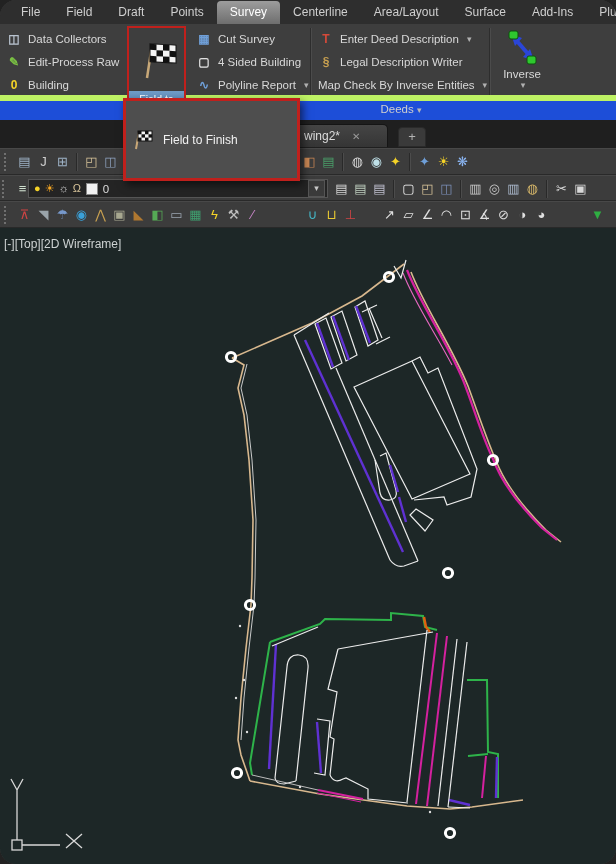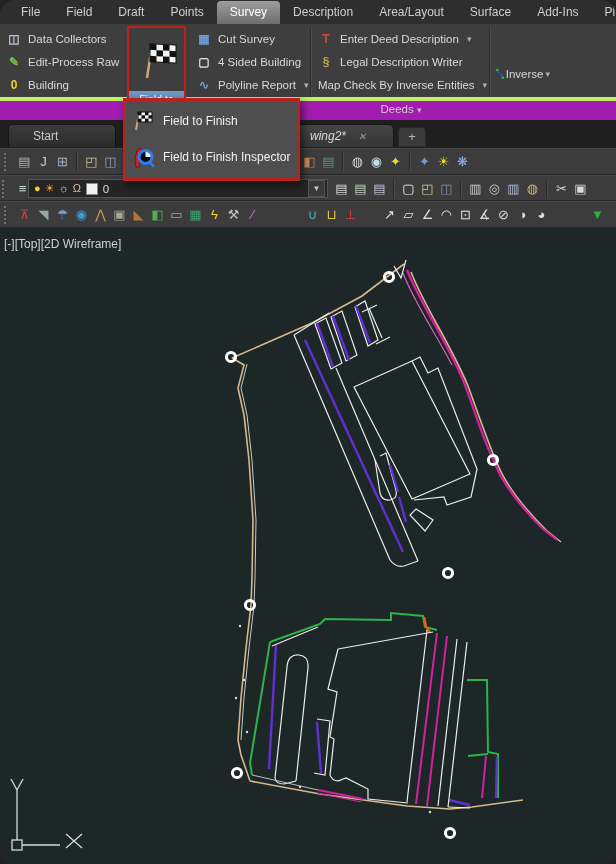--- a/index.html
+++ b/index.html
@@ -5,54 +5,54 @@
   html,body{margin:0;padding:0;background:#222;}
   #app{position:relative;width:616px;height:864px;overflow:hidden;
        font-family:"Liberation Sans",sans-serif;background:#3d3d3d;border-radius:16px;}
   
   .menubar{position:absolute;top:0;left:0;right:0;height:24px;background:#2e2e2e;
            border-bottom:1px solid #1c1c1c;display:flex;align-items:flex-end;padding-left:8px;}
   .menu-item{color:#cfcfcf;font-size:12px;padding:4px 13px 5px;white-space:nowrap;cursor:default;}
   .menu-item.active{background:linear-gradient(#9d9d9d,#6e6e6e);color:#fff;border-radius:4px 4px 0 0;}
   
   .ribbon{position:absolute;top:24px;left:0;right:0;height:96px;background:#3e3e3e;}
-  .panel-label-row{position:absolute;left:0;right:0;bottom:0;height:19px;background:#a21caf;border-top:4px solid #bef264;}
+  .panel-label-row{position:absolute;left:0;right:0;bottom:0;height:19px;background:#1d4ed8;border-top:6px solid #bef264;}
   .panel-label{position:absolute;left:316px;width:170px;top:2px;text-align:center;color:#cfcfcf;font-size:11.5px;}
   .panel-label .arr{font-size:9px;color:#b8b8b8;}
   .rstack{position:absolute;top:5px;display:flex;flex-direction:column;gap:3px;}
   .rbtn{display:flex;align-items:center;gap:6px;color:#d8d8d8;font-size:11.5px;height:20px;white-space:nowrap;cursor:default;}
   .ricon{width:16px;height:16px;display:flex;align-items:center;justify-content:center;
          font-size:12px;font-weight:bold;border-radius:2px;flex:0 0 16px;}
   .rarrow{color:#b0b0b0;font-size:9px;margin-left:2px;}
   .vsep{position:absolute;top:4px;bottom:21px;width:0;border-left:1px solid #2d2d2d;border-right:1px solid #4b4b4b;}
   
   .ftf-btn{position:absolute;left:127px;top:2px;width:59px;height:96px;border:2.5px solid #c0201c;
            background:#3e3e3e;box-sizing:border-box;display:flex;flex-direction:column;z-index:11;}
   .ftf-icon{flex:1;display:flex;align-items:center;justify-content:center;}
   .ftf-label{background:linear-gradient(#6f9cc8,#41719e);color:#fff;font-size:10.5px;line-height:12px;
              text-align:center;padding:2px 1px 3px;position:relative;}
   .ftf-label .rarrow{position:absolute;right:2px;bottom:2px;color:#e8e8e8;}
   
-  .inverse-btn{position:absolute;left:494px;top:4px;width:56px;height:92px;display:flex;flex-direction:row;
+  .inverse-btn{position:absolute;left:494px;top:4px;width:56px;height:92px;display:flex;flex-direction:column;
                align-items:center;color:#d8d8d8;font-size:11.5px;cursor:default;}
   .inverse-btn .rarrow{font-size:9px;}
   .right-col{position:absolute;left:556px;top:8px;width:60px;color:#cfcfcf;font-size:11px;overflow:hidden;}
   .right-col div{height:25px;line-height:25px;white-space:nowrap;}
   .bb-glyphs{font-size:10px;letter-spacing:1px;color:#c8c8c8;}
   
   .dropdown{position:absolute;left:123px;top:98px;width:177px;height:83px;background:#4e4e4e;
             border:3px solid #c0201c;box-sizing:border-box;z-index:20;box-shadow:3px 4px 8px rgba(0,0,0,.55);
             display:flex;flex-direction:column;justify-content:space-around;padding:2px 0;}
   .dd-item{display:flex;align-items:center;gap:7px;padding:2px 4px;color:#f1f1f1;font-size:12px;cursor:default;}
   
   .tabbar{position:absolute;top:120px;left:0;right:0;height:28px;background:#1f1f1f;}
   .tab{position:absolute;top:4px;height:23px;border:1px solid #151515;border-bottom:none;border-radius:5px 5px 0 0;
        display:flex;align-items:center;font-size:12px;color:#c8c8c8;box-sizing:border-box;}
   .tab-start{left:8px;width:108px;background:linear-gradient(#3c3c3c,#2b2b2b);padding-left:24px;}
-  .tab-drawing{left:282px;width:112px;background:linear-gradient(#454545,#353535);padding-left:27px;color:#dcdcdc;font-style:italic;}
+  .tab-drawing{left:276px;width:112px;background:linear-gradient(#454545,#353535);padding-left:27px;color:#dcdcdc;}
   .tab-close{margin-left:12px;color:#9a9a9a;font-size:10px;}
   .tab-plus{position:absolute;left:398px;top:7px;width:26px;height:18px;background:#3a3a3a;border-radius:4px 4px 0 0;
             color:#b4b4b4;text-align:center;line-height:18px;font-size:13px;border:1px solid #2a2a2a;}
   
   .tb{position:absolute;left:0;right:0;background:#3c3c3c;border-top:1px solid #484848;border-bottom:1px solid #292929;box-sizing:border-box;}
   #tb1{top:148px;height:27px;} #tb2{top:175px;height:26px;} #tb3{top:201px;height:27px;}
   .cluster{position:absolute;top:2px;display:flex;align-items:center;height:21px;}
   .tbi{width:19px;height:20px;display:flex;align-items:center;justify-content:center;border-radius:2px;cursor:default;}
   .tbi i{font-style:normal;font-size:13px;line-height:1;}
   .tbsep{width:1px;height:18px;background:#292929;border-right:1px solid #4c4c4c;margin:0 4px;}
@@ -73,21 +73,21 @@
 <body>
 
 <div id="app">
 
   <div class="menubar" id="menubar">
       <span class="menu-item">File</span>
       <span class="menu-item">Field</span>
       <span class="menu-item">Draft</span>
       <span class="menu-item">Points</span>
       <span class="menu-item active">Survey</span>
-      <span class="menu-item">Description</span>
+      <span class="menu-item">Centerline</span>
       <span class="menu-item">Area/Layout</span>
       <span class="menu-item">Surface</span>
       <span class="menu-item">Add-Ins</span>
       <span class="menu-item">Plug-ins</span>
     </div>
 
   <div class="ribbon">
     <div class="rstack" id="ribbon-left" style="left:6px;">
         <div class="rbtn">
           <span class="ricon" style="color: rgb(185, 195, 207);">◫</span>
@@ -172,23 +172,20 @@
 
     <div class="panel-label-row">
       <div class="panel-label">
         <span>Deeds</span>
         <span class="arr">▾</span>
       </div>
     </div>
   </div>
 
   <div class="tabbar">
-    <div class="tab tab-start">
-      <span>Start</span>
-    </div>
     <div class="tab tab-drawing">
       <span>wing2*</span>
       <span class="tab-close">✕</span>
     </div>
     <div class="tab-plus">+</div>
   </div>
 
   <div class="tb" id="tb1">
     <div class="cluster" style="left:2px;" id="tb1-left">
         <span class="grip"></span>
@@ -515,24 +512,15 @@
         <rect x="7" y="3" width="14" height="10" fill="#f4f4f4" stroke="#111"></rect>
         <rect x="7" y="3" width="3.5" height="3.3" fill="#111"></rect>
           <rect x="14" y="3" width="3.5" height="3.3" fill="#111"></rect>
         <rect x="10.5" y="6.3" width="3.5" height="3.3" fill="#111"></rect>
           <rect x="17.5" y="6.3" width="3.5" height="3.3" fill="#111"></rect>
         <rect x="7" y="9.6" width="3.5" height="3.3" fill="#111"></rect>
           <rect x="14" y="9.6" width="3.5" height="3.3" fill="#111"></rect>
       </svg>
       <span>Field to Finish</span>
     </div>
-    <div class="dd-item">
-      <svg width="26" height="26" viewBox="0 0 26 26">
-        <path d="M6,23 C3.5,13 6.5,7.5 9.5,4 L12.5,6 C9.5,10 8.5,15 9.5,23 Z" fill="#cc2222" stroke="#7d1111"></path>
-        <circle cx="15.5" cy="13" r="6.5" fill="#0a0a16" stroke="#2b7fe8" stroke-width="3"></circle>
-        <path d="M15.5,13 L15.5,7.8 A5.2,5.2 0 0 1 20.7,13 Z" fill="#e8e8e8"></path>
-        <line x1="20" y1="18.5" x2="24" y2="23" stroke="#2b7fe8" stroke-width="2.5"></line>
-      </svg>
-      <span>Field to Finish Inspector</span>
-    </div>
   </div>
 
 </div>
 
 </body></html>

